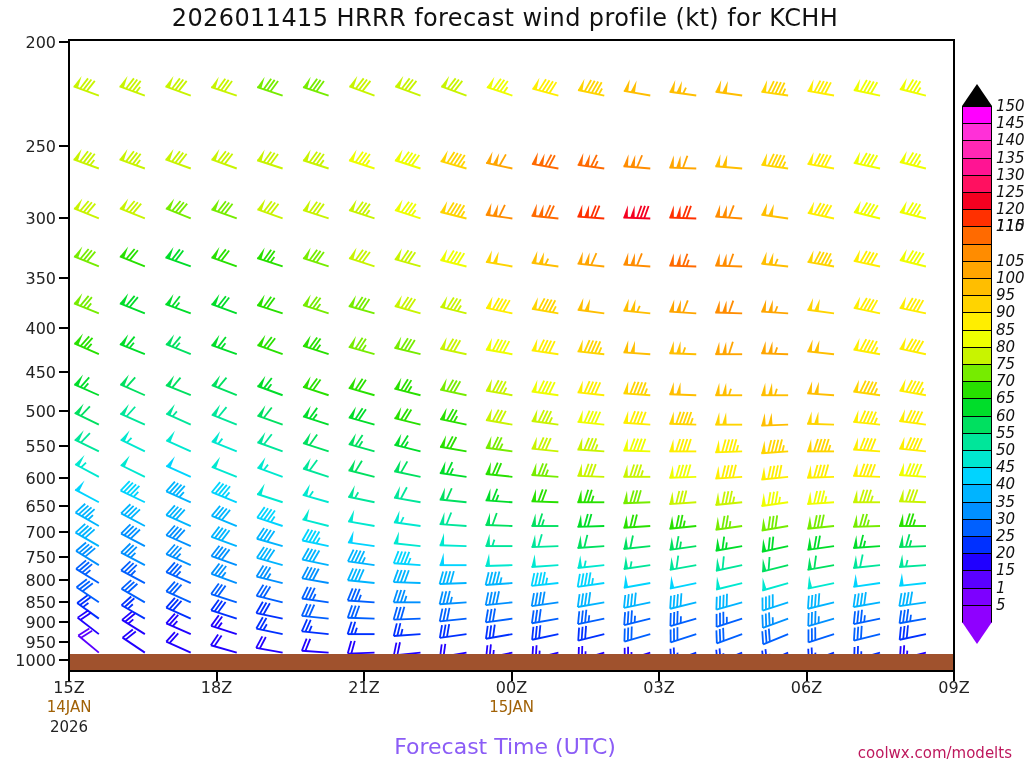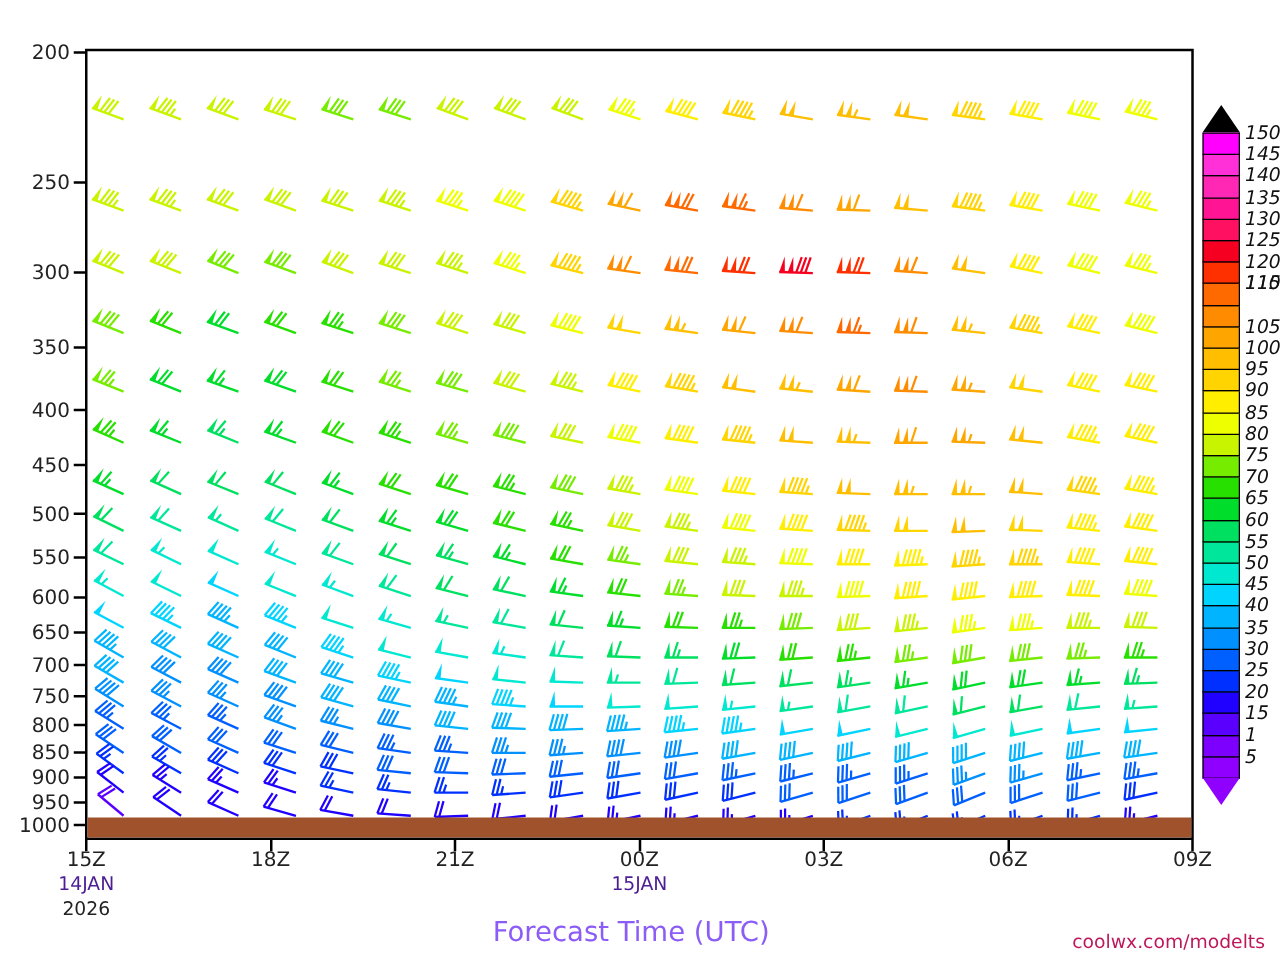--- a/index.html
+++ b/index.html
@@ -32,21 +32,21 @@
     transform:translateY(-50%);
   }
 
   
   #xaxis{position:absolute;left:0;top:672px;width:885px;height:96px;}
   .xlab{
     position:absolute;top:6px;font-size:16px;color:#222;
     transform:translateX(-50%);white-space:nowrap;
   }
   .xsub{
-    position:absolute;top:26px;font-size:15px;color:#4c1d95;
+    position:absolute;top:26px;font-size:15px;color:#a16207;
     transform:translateX(-50%);white-space:nowrap;
   }
   .xsub2{
     position:absolute;top:46px;font-size:15px;color:#222;
     transform:translateX(-50%);white-space:nowrap;
   }
   .xtickmark{
     position:absolute;top:0;width:2px;height:9px;background:#000;
   }
   #xaxis-title{
@@ -69,20 +69,21 @@
   .cb-lab{
     position:absolute;left:34px;font-size:15px;color:#111;
     transform:translateY(-50%);white-space:nowrap;font-style:italic;
   }
 </style>
 </head>
 <body>
 
 <div id="root">
 
+  <div id="chart-title">2026011415 HRRR forecast wind profile (kt) for KCHH</div>
 
   <div id="yaxis">
       <div class="ytickmark" style="top: 42px;"></div>
       <div class="ylab" style="top: 42px;">200</div>
       <div class="ytickmark" style="top: 145.76px;"></div>
       <div class="ylab" style="top: 145.76px;">250</div>
       <div class="ytickmark" style="top: 217.594px;"></div>
       <div class="ylab" style="top: 217.594px;">300</div>
       <div class="ytickmark" style="top: 278.026px;"></div>
       <div class="ylab" style="top: 278.026px;">350</div>

